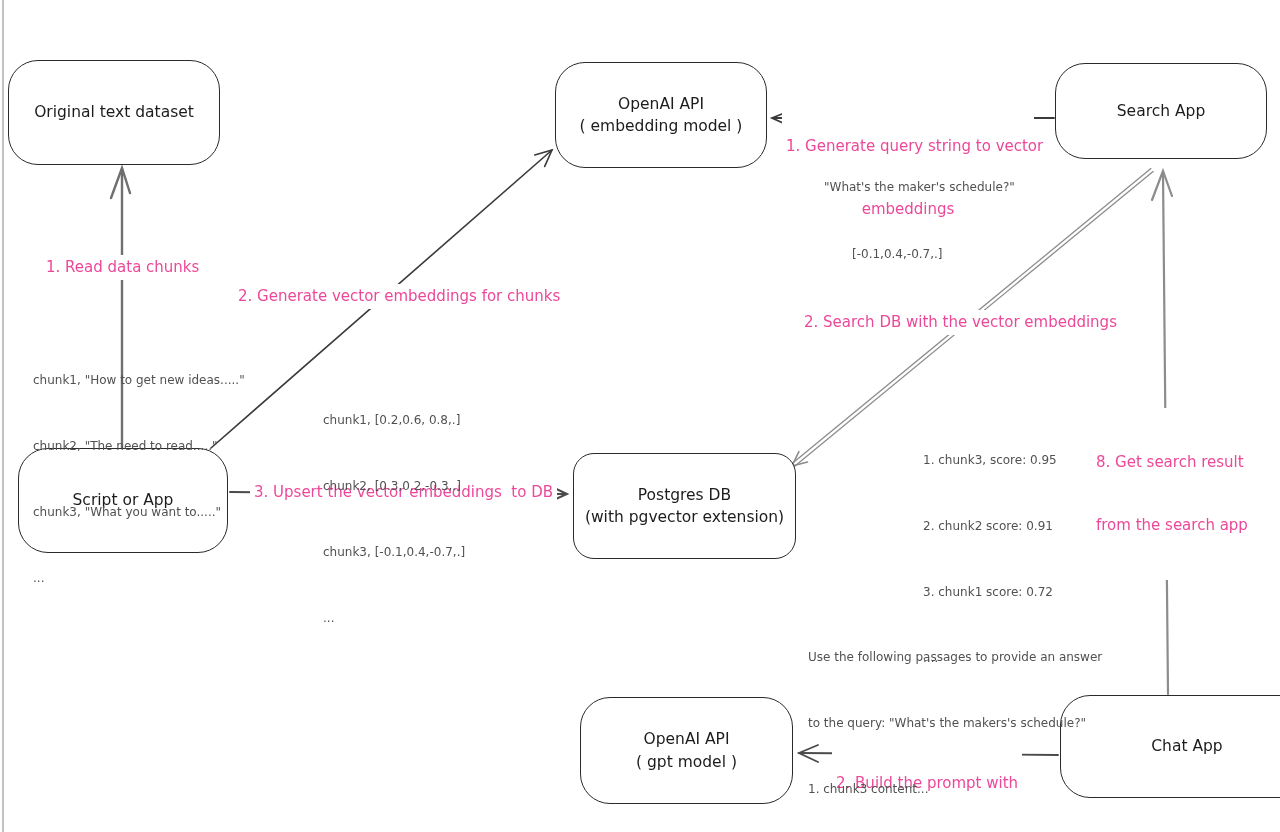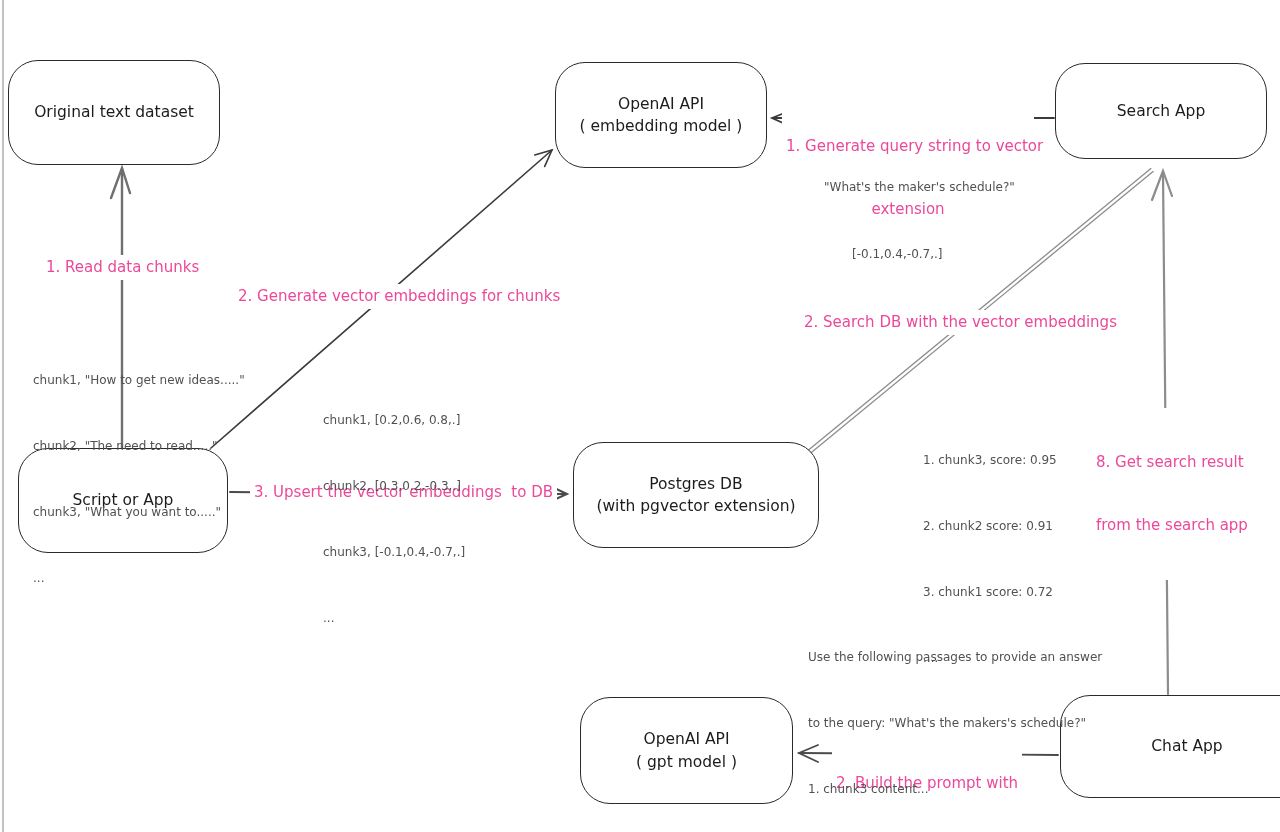--- a/index.html
+++ b/index.html
@@ -15,21 +15,21 @@
   .node{
     position:absolute;z-index:2;background:#ffffff;border:1.7px solid #2a2a2a;
     border-radius:30px;display:flex;flex-direction:column;align-items:center;
     justify-content:center;font-size:15.5px;line-height:1.45;
     box-sizing:border-box;
   }
   #node-original{left:8px;top:60px;width:212px;height:105px;}
   #node-embedding{left:555px;top:62px;width:212px;height:106px;}
   #node-search{left:1055px;top:63px;width:212px;height:96px;}
   #node-script{left:18px;top:448px;width:210px;height:105px;}
-  #node-postgres{left:573px;top:442px;width:246px;height:106px;}
+  #node-postgres{left:573px;top:453px;width:223px;height:106px;border-radius:21px;}
   #node-gpt{left:580px;top:697px;width:213px;height:107px;}
   #node-chat{left:1060px;top:695px;width:254px;height:103px;}
 
   .edge-label{
     position:absolute;z-index:2;background:#ffffff;color:#ec4899;
     font-size:15px;line-height:1.4;padding:2px 4px;white-space:pre;
   }
   #lbl-read{left:42px;top:255px;}
   #lbl-generate{left:234px;top:284px;}
   #lbl-upsert{left:250px;top:480px;}
@@ -133,21 +133,21 @@
   </div>
 
   <div class="edge-label" id="lbl-read">1. Read data chunks</div>
 
   <div class="edge-label" id="lbl-generate">2. Generate vector embeddings for chunks</div>
 
   <div class="edge-label" id="lbl-upsert">3. Upsert the vector embeddings  to DB</div>
 
   <div class="edge-label" id="lbl-query">
     <span>1. Generate query string to vector</span>
-    <span>extension</span>
+    <span>embeddings</span>
   </div>
 
   <div class="edge-label" id="lbl-searchdb">2. Search DB with the vector embeddings</div>
 
   <div class="edge-label" id="lbl-getresult">
     <span>8. Get search result</span>
     <span>from the search app</span>
   </div>
 
   <div class="edge-label" id="lbl-buildprompt">

